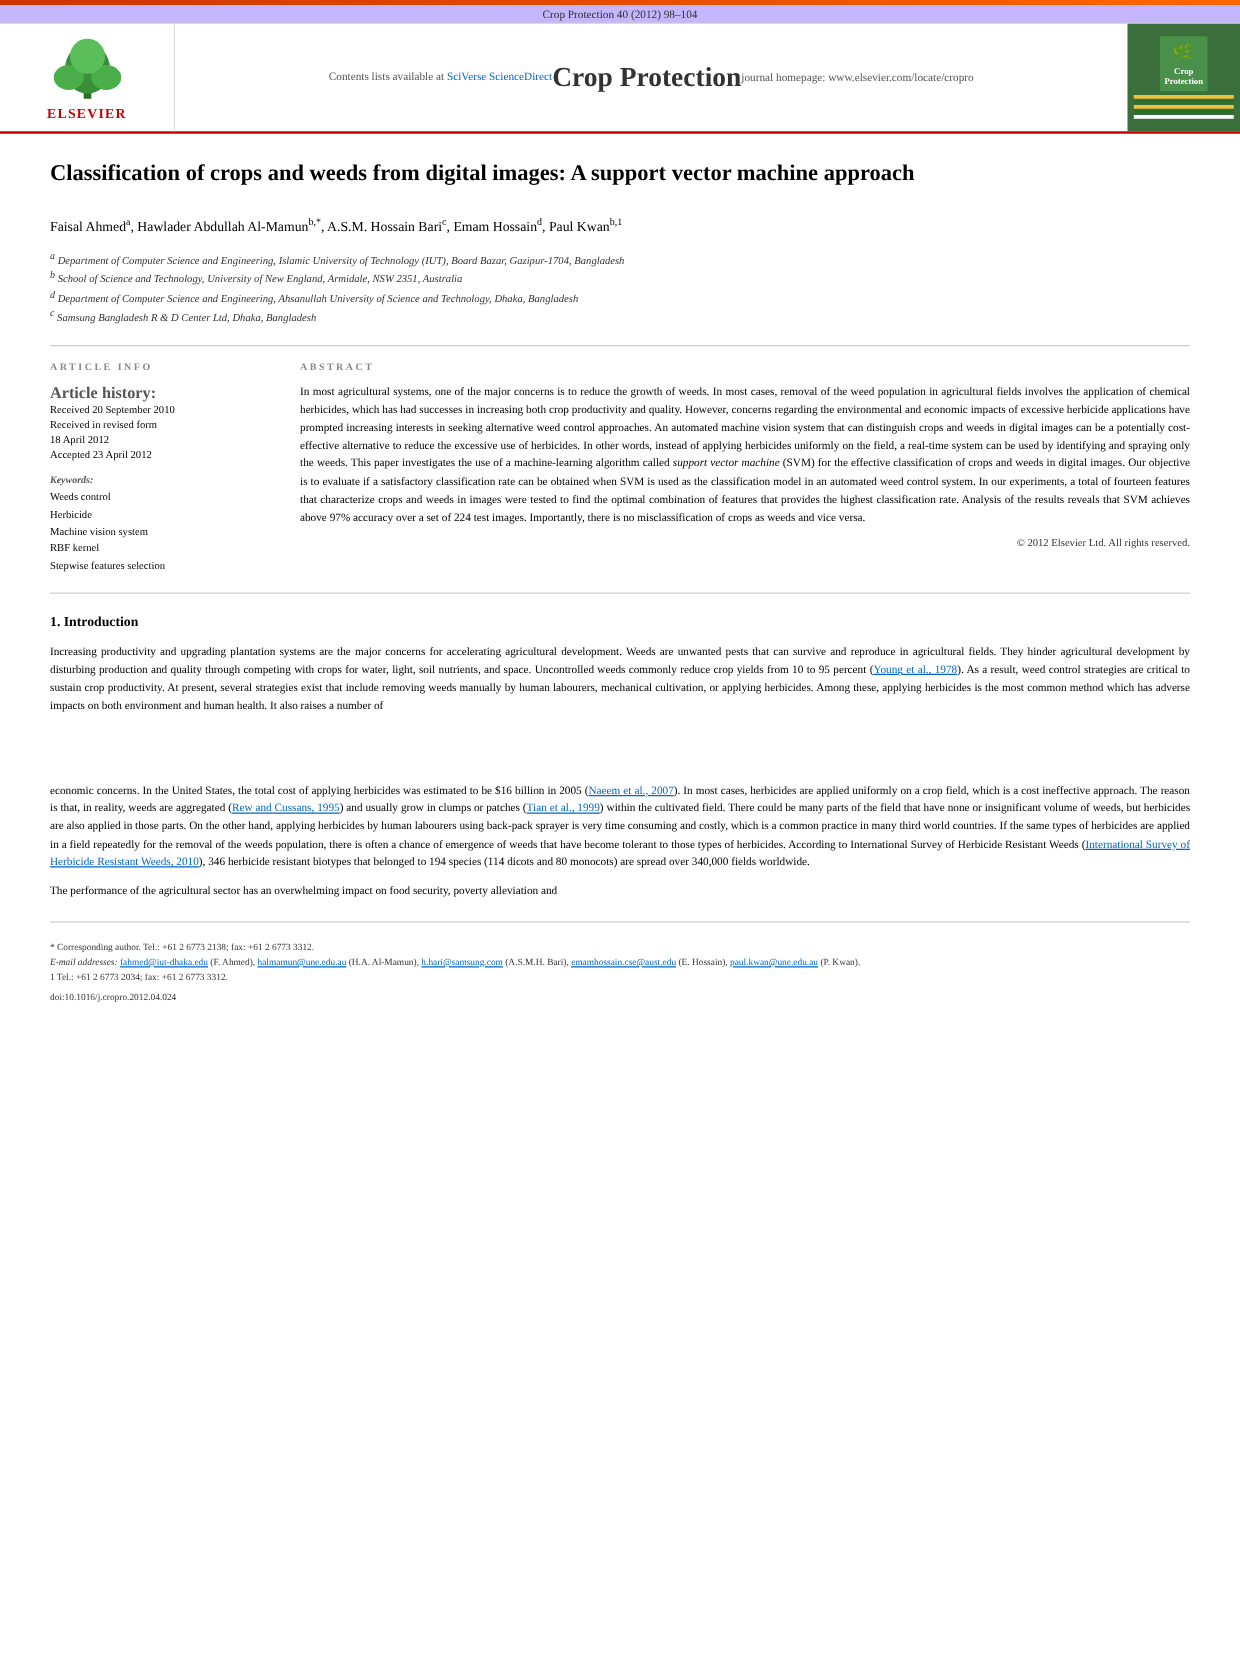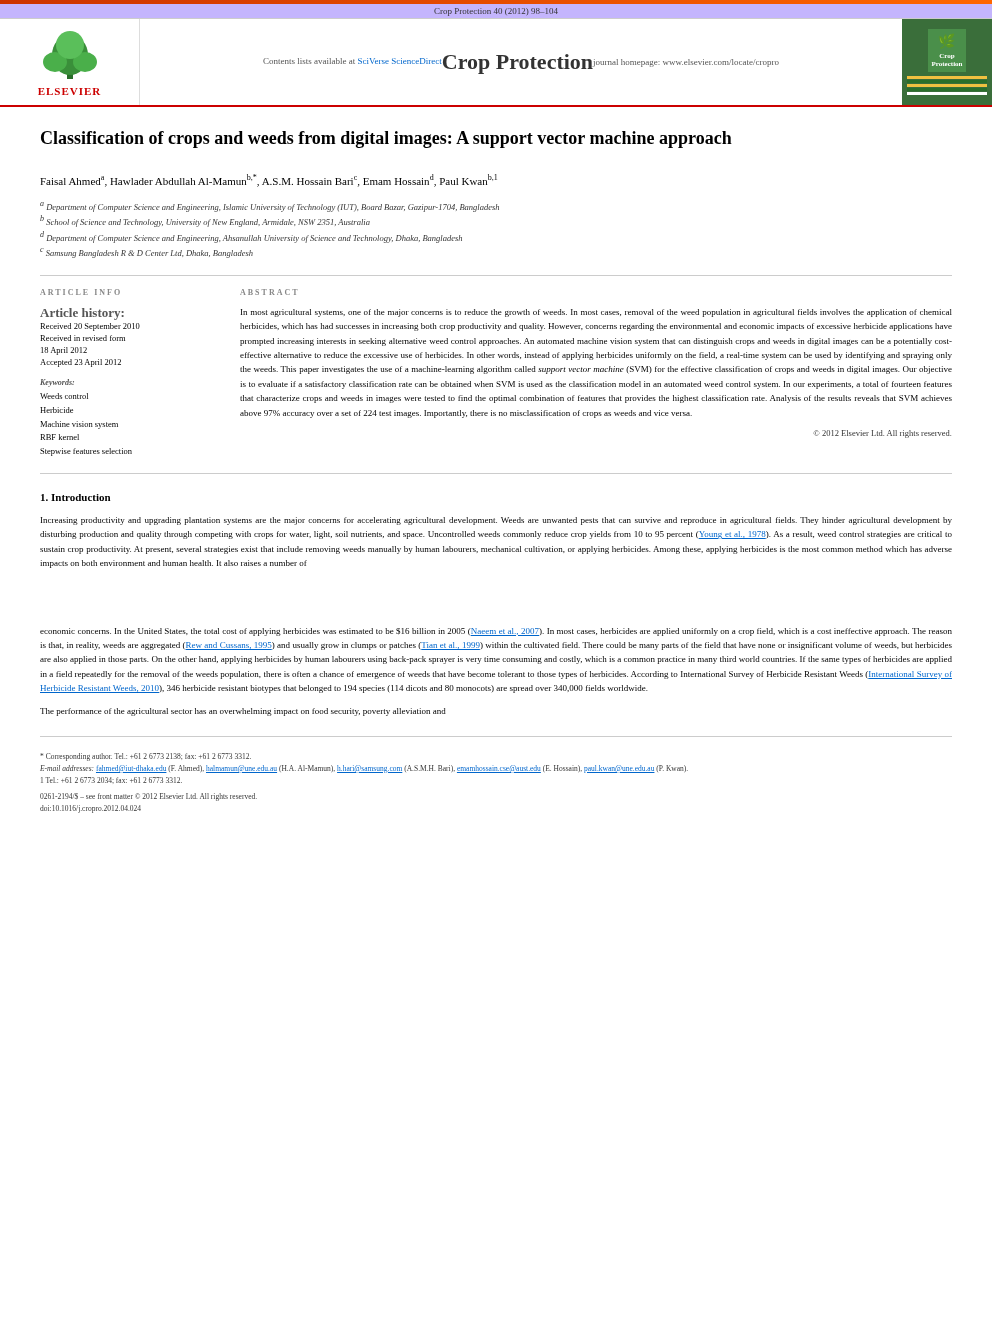--- a/index.html
+++ b/index.html
@@ -411,18 +411,17 @@
     <div>
       <span><span class="inline-italic">E-mail addresses:</span> </span>
       <span class="inline-ref">fahmed@iut-dhaka.edu</span> (F. Ahmed),
       <span class="inline-ref">halmamun@une.edu.au</span> (H.A. Al-Mamun),
       <span class="inline-ref">h.hari@samsung.com</span> (A.S.M.H. Bari),
       <span class="inline-ref">emamhossain.cse@aust.edu</span> (E. Hossain),
       <span class="inline-ref">paul.kwan@une.edu.au</span> (P. Kwan).
     </div>
     <div>1 Tel.: +61 2 6773 2034; fax: +61 2 6773 3312.</div>
     <div class="doi-line">
-      <div>0261-2194/$ – see front matter © 2012 Elsevier Ltd. All rights reserved.</div>
       <div>doi:10.1016/j.cropro.2012.04.024</div>
     </div>
   </div>
 
 </div>
 
 </body></html>

